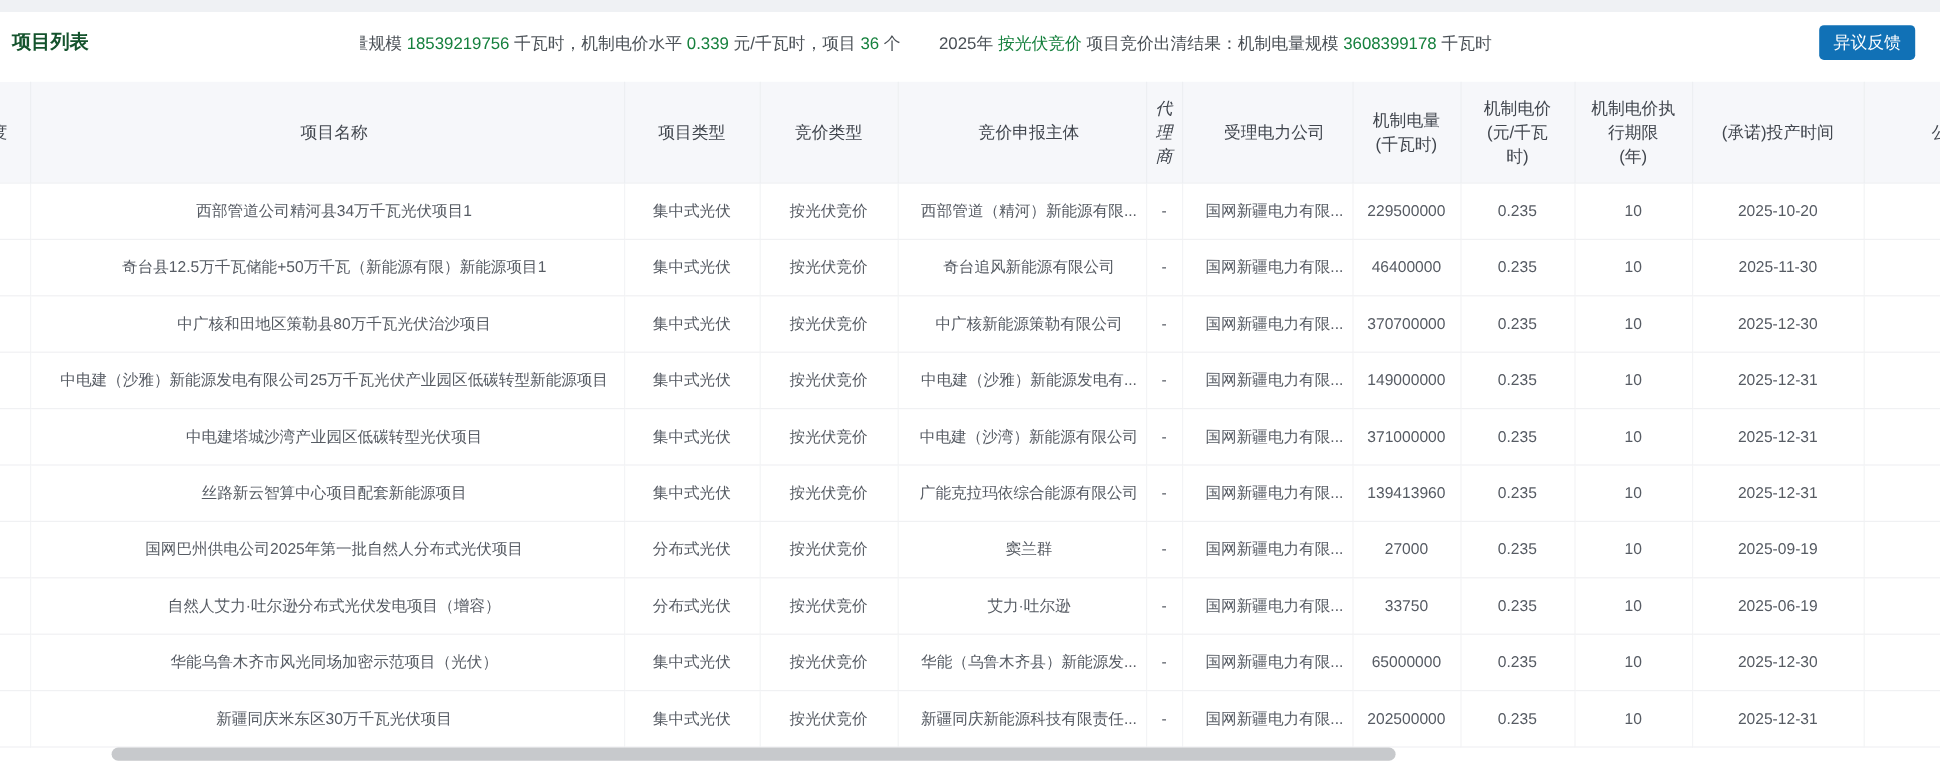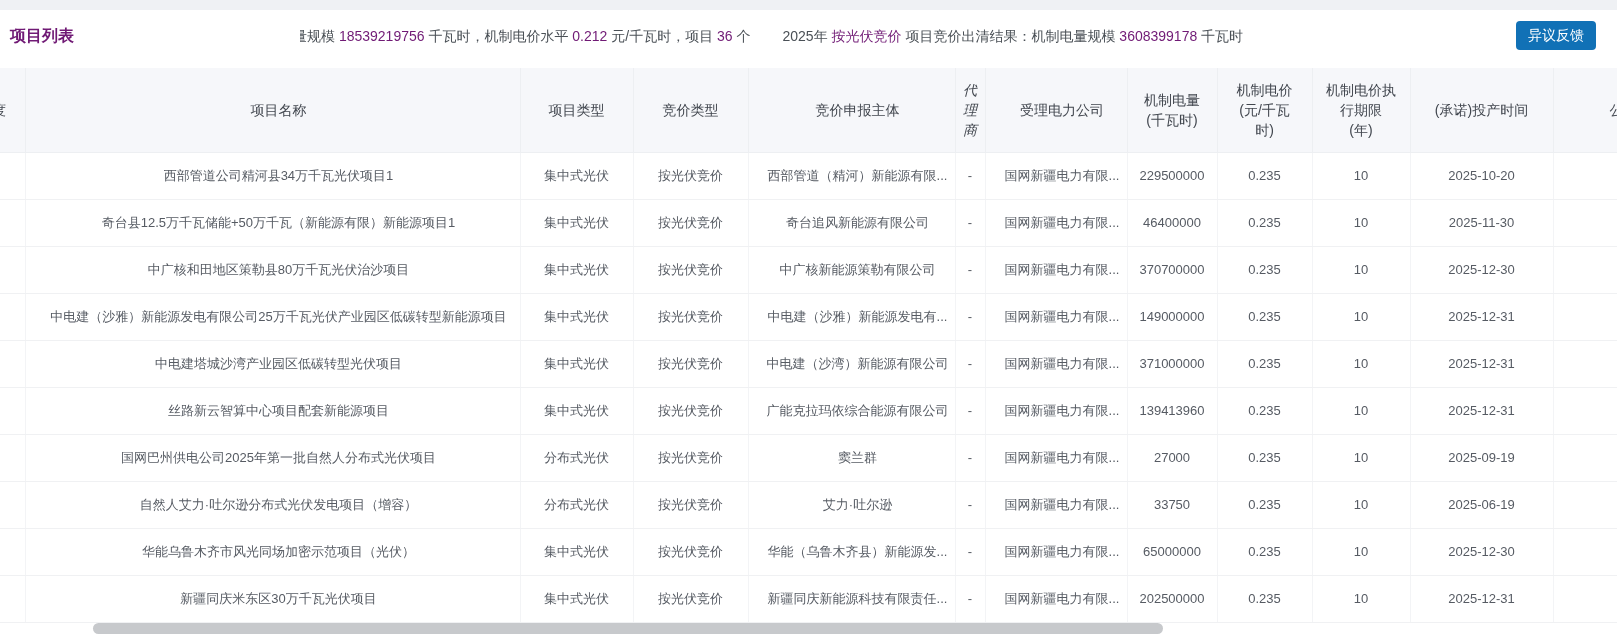--- a/index.html
+++ b/index.html
@@ -7,30 +7,30 @@
   body {
     font-family: "Liberation Sans", "DejaVu Sans", sans-serif;
     background: #ffffff;
     position: relative;
     color: #50555b;
   }
   .top-strip { height: 10px; background: #eff1f4; }
   .header-bar { position: relative; height: 52px; background: #fff; }
   .page-title {
     position: absolute; left: 10px; top: 0; line-height: 52px;
-    font-size: 16px; font-weight: bold; color: #701a75;
+    font-size: 16px; font-weight: bold; color: #14532d;
   }
   .marquee {
     position: absolute; left: 300px; top: 0; width: 945px; height: 52px;
     line-height: 52px; overflow: hidden; white-space: nowrap;
     font-size: 14px; color: #4a5056;
   }
   .clip-char { display: inline-block; width: 7px; overflow: hidden; white-space: nowrap; vertical-align: bottom; }
   .clip-char > span { display: inline-block; margin-left: -7px; }
-  .blue { color: #701a75; }
+  .blue { color: #15803d; }
   .seg2 { margin-left: 32px; }
   .feedback-btn {
     position: absolute; right: 21px; top: 11px; width: 80px; height: 29px;
     background: #1171b6; color: #ffffff; font-size: 14px; border: none;
     border-radius: 4px; cursor: pointer; font-family: inherit;
   }
   .table-wrap { position: relative; margin-top: 6px; width: 1617px; height: 566px; overflow: hidden; }
   table { border-collapse: collapse; table-layout: fixed; width: 1680px; }
   th {
     height: 84px; background: #f6f7fa; font-weight: normal; font-size: 14px;
@@ -52,21 +52,21 @@
   }
 </style>
 </head>
 <body>
 
 <div class="top-strip"></div>
 
 <div class="header-bar">
   <div class="page-title">项目列表</div>
 
-  <div class="marquee"><span class="clip-char"><span>量</span></span><span>规模 </span><span class="blue">18539219756</span><span> 千瓦时，机制电价水平 </span><span class="blue">0.212</span><span> 元/千瓦时，项目 </span><span class="blue">36</span><span> 个</span><span class="seg2">2025年 </span><span class="blue">按光伏竞价</span><span> 项目竞价出清结果：机制电量规模 </span><span class="blue">3608399178</span><span> 千瓦时，机</span></div>
+  <div class="marquee"><span class="clip-char"><span>量</span></span><span>规模 </span><span class="blue">18539219756</span><span> 千瓦时，机制电价水平 </span><span class="blue">0.339</span><span> 元/千瓦时，项目 </span><span class="blue">36</span><span> 个</span><span class="seg2">2025年 </span><span class="blue">按光伏竞价</span><span> 项目竞价出清结果：机制电量规模 </span><span class="blue">3608399178</span><span> 千瓦时，机</span></div>
 
   <button class="feedback-btn">异议反馈</button>
 </div>
 
 <div class="table-wrap">
   <table>
     <colgroup>
       <col style="width:25px">
         <col style="width:495px">
         <col style="width:113px">

